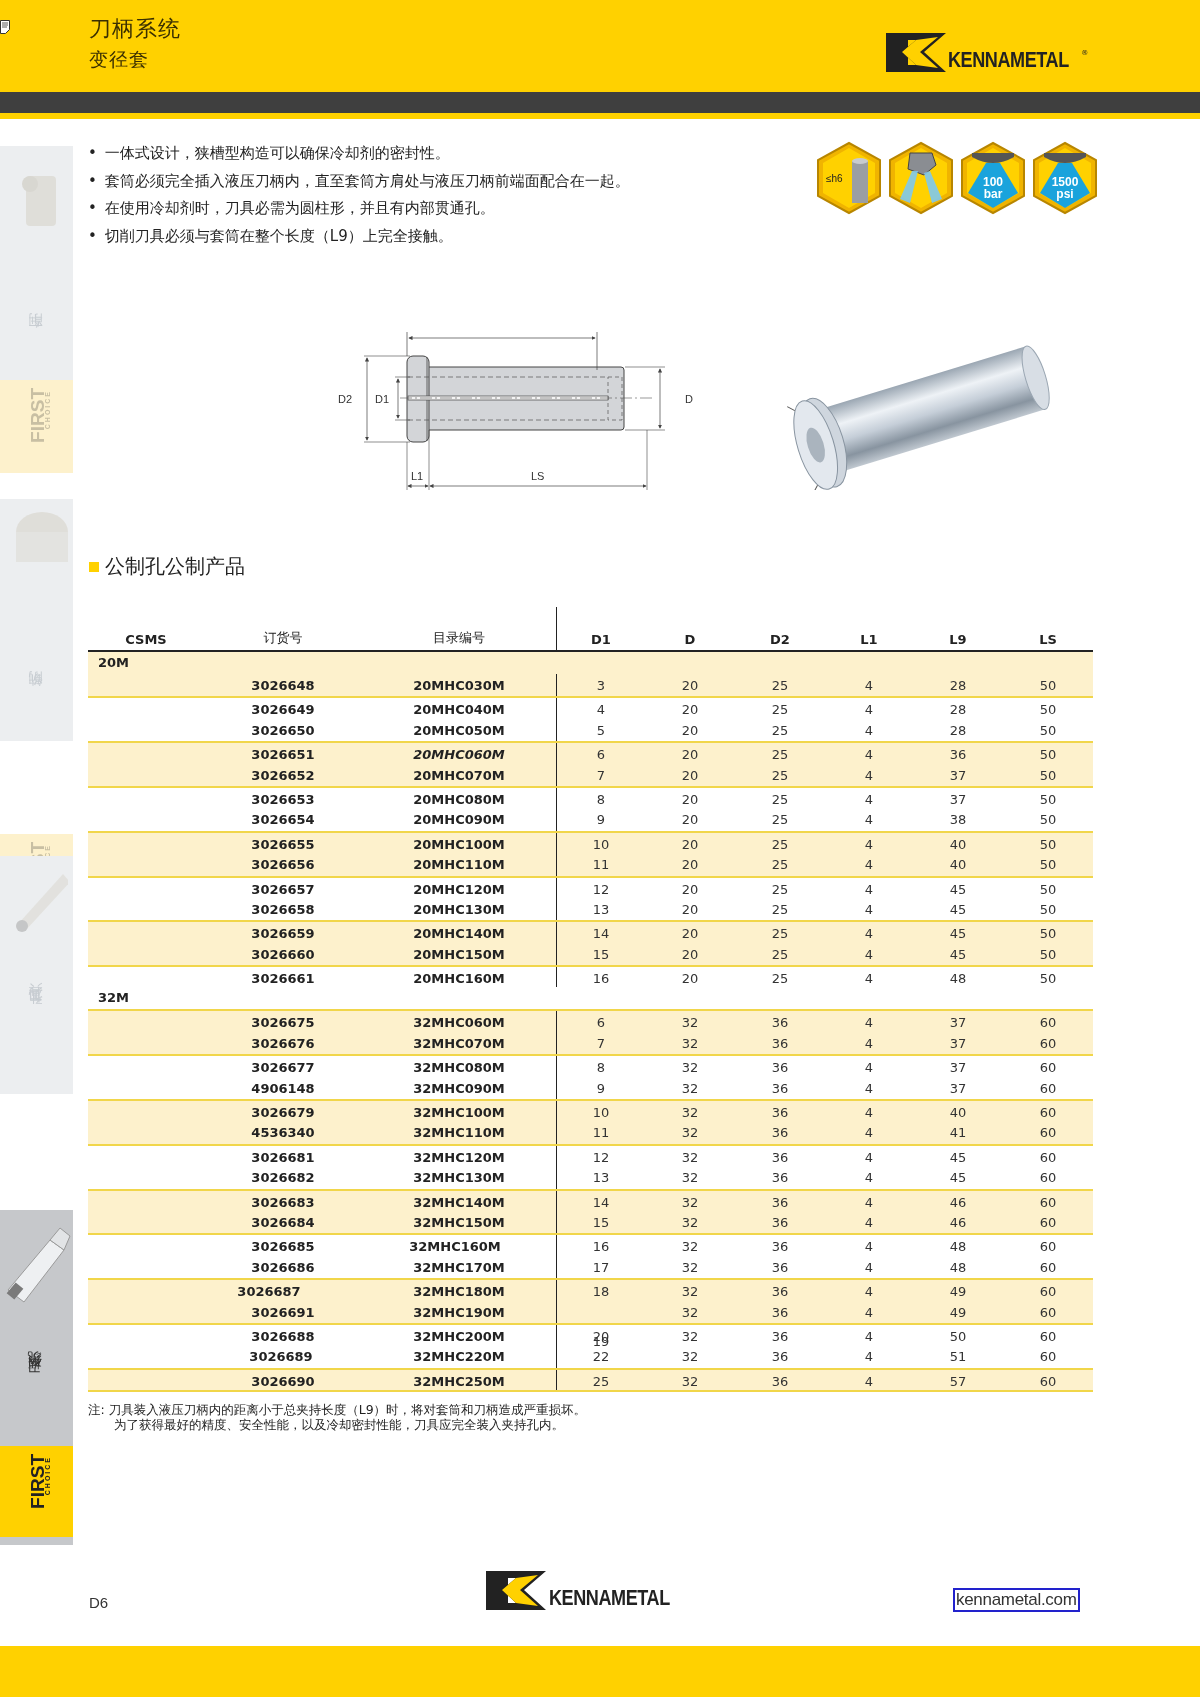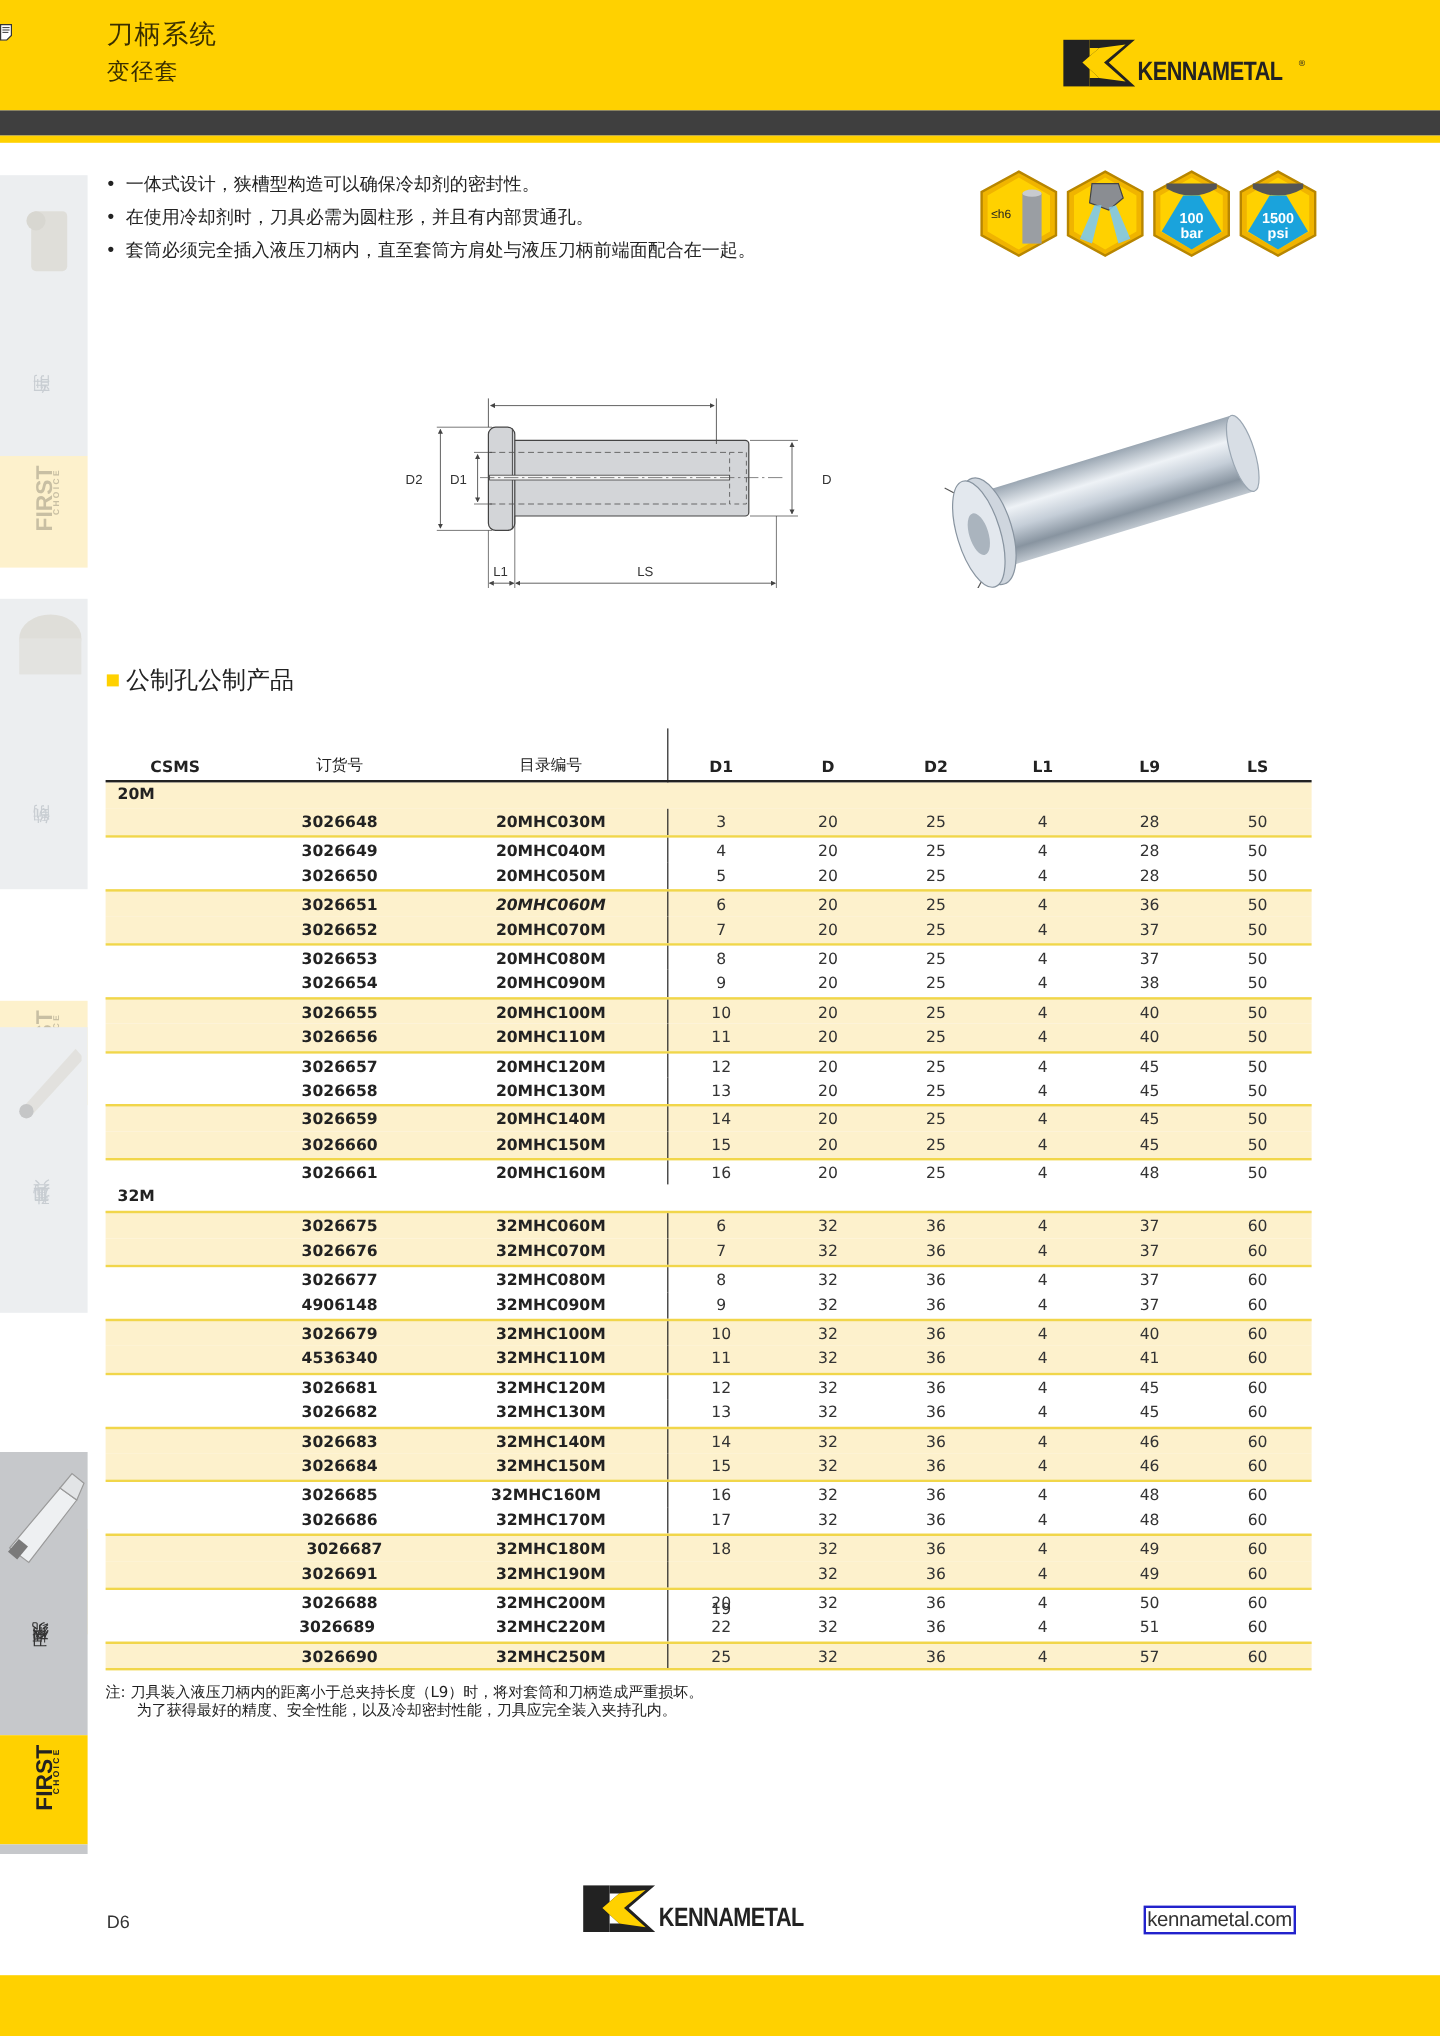--- a/index.html
+++ b/index.html
@@ -137,22 +137,23 @@
 <div class="side" style="top:1446px; height:91px; background:#ffd100;">
   <div class="fc" style="top:8px; color:#222;">
     <span class="fc-text">FIRST</span>
     <span class="fc-sub" style="position:absolute; left:22px; top:2px;">CHOICE</span>
   </div>
 </div>
 <div style="position:absolute; left:0; top:1537px; width:73px; height:8px; background:#c6c8cb;"></div>
 
 <ul class="bullets">
   <li>一体式设计，狭槽型构造可以确保冷却剂的密封性。</li>
+  <li>套筒必须完全插入液压刀柄内，直至套筒方肩处与液压刀柄前端面配合在一起。</li>
   <li>在使用冷却剂时，刀具必需为圆柱形，并且有内部贯通孔。</li>
-  <li>套筒必须完全插入液压刀柄内，直至套筒方肩处与液压刀柄前端面配合在一起。</li>
+  <li>切削刀具必须与套筒在整个长度（L9）上完全接触。</li>
 </ul>
 
 <div class="badges">
   <svg class="hex" viewBox="0 0 66 74">
     <polygon points="33,2 64,19 64,55 33,72 2,55 2,19" fill="#f0b400" stroke="#b88600" stroke-width="2"></polygon>
     <polygon points="33,7 59,22 59,52 33,67 7,52 7,22" fill="#ffd100"></polygon>
     <rect x="36" y="20" width="16" height="42" fill="#9a9ea3"></rect>
     <ellipse cx="44" cy="20" rx="8" ry="3" fill="#c8cbcf"></ellipse>
     <text x="10" y="41" font-size="10" font-family="Liberation Sans, sans-serif" fill="#222">≤h6</text>
   </svg>
@@ -553,21 +554,21 @@
         <span class="b" style="left: 371px;">32MHC170M</span>
         <span class="n" style="left: 513px;">17</span>
         <span class="n" style="left: 602px;">32</span>
         <span class="n" style="left: 692px;">36</span>
         <span class="n" style="left: 781px;">4</span>
         <span class="n" style="left: 870px;">48</span>
         <span class="n" style="left: 960px;">60</span>
         <div class="vline" style="top: 0px; height: 100%;"></div>
       </div>
       <div class="row y sep">
-        <span class="b" style="left: 199px;">3026687</span>
+        <span class="b" style="left: 181px;">3026687</span>
         <span class="b" style="left: 371px;">32MHC180M</span>
         <span class="n" style="left: 513px;">18</span>
         <span class="n" style="left: 602px;">32</span>
         <span class="n" style="left: 692px;">36</span>
         <span class="n" style="left: 781px;">4</span>
         <span class="n" style="left: 870px;">49</span>
         <span class="n" style="left: 960px;">60</span>
         <div class="vline" style="top: 0px; height: 100%;"></div>
       </div>
       <div class="row y">

